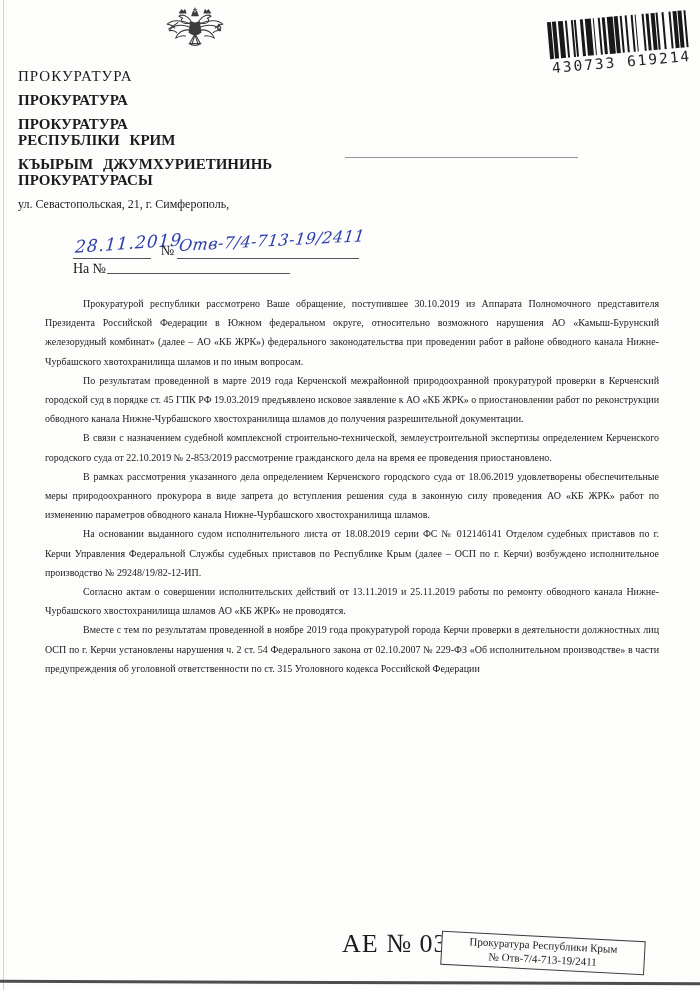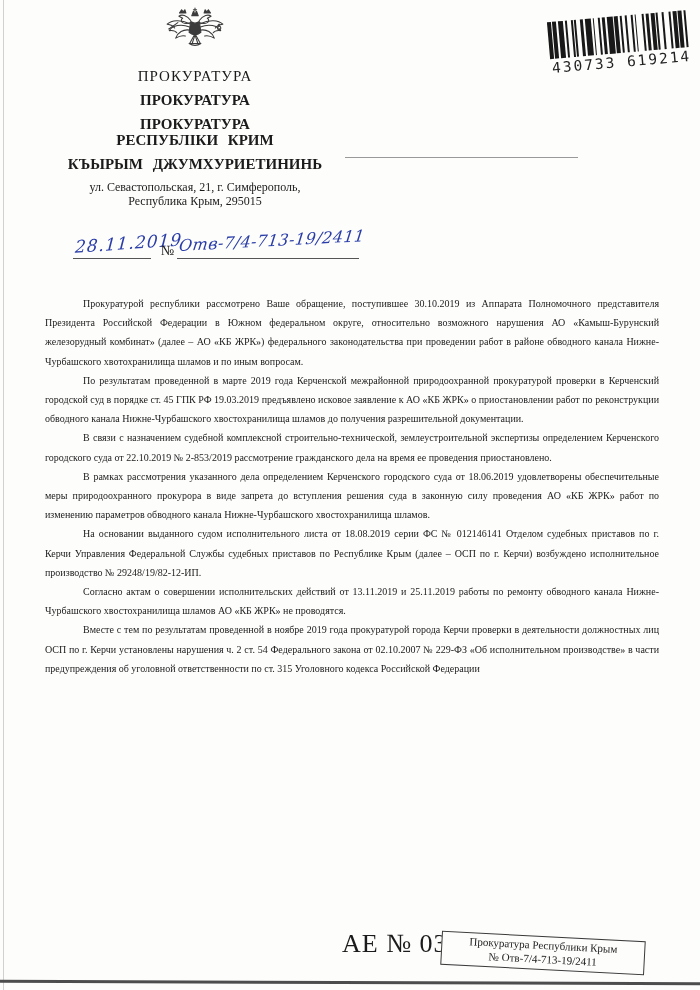--- a/index.html
+++ b/index.html
@@ -3,21 +3,21 @@
 <meta charset="utf-8">
 <style>
   html,body{margin:0;padding:0;background:#d9d9d9;}
   .page{position:relative;width:700px;height:990px;margin:0 auto;background:#fdfdfc;
         font-family:"Liberation Serif",serif;color:#1b1b1b;overflow:hidden;}
   
   .edge-left{position:absolute;left:3px;top:0;width:1px;height:100%;background:rgba(80,80,80,.25);}
   .edge-bottom{position:absolute;left:-6px;top:981px;width:712px;height:3px;background:#4d4d4d;transform:rotate(.2deg);}
   
   .emblem{position:absolute;left:162px;top:6px;width:66px;height:60px;}
-  .letterhead{position:absolute;left:18px;top:68px;width:354px;text-align:center;}
+  .letterhead{position:absolute;left:18px;top:68px;width:354px;}
   .lh-fed{font-size:15px;letter-spacing:1px;line-height:17px;word-spacing:7px;}
   .lh-block{margin-top:7px;font-weight:bold;font-size:15px;line-height:16.5px;word-spacing:6px;}
   .lh-addr{margin-top:8px;font-size:12px;line-height:14px;}
   .addressee-line{position:absolute;left:345px;top:143px;width:233px;height:14px;border-bottom:1.5px solid #999;}
   
   .barcode{position:absolute;left:549px;top:16px;width:142px;transform:rotate(-5deg);}
   .barcode-bars{display:flex;height:37px;}
   .barcode-bars span.b{background:#181818;}
   .barcode-digits{text-align:center;font-family:"DejaVu Sans Mono",monospace;
                   font-size:14.5px;letter-spacing:2px;color:#222;margin-top:1px;}
@@ -77,24 +77,24 @@
     <div class="lh-fed">ПРОКУРАТУРА</div>
     <div class="lh-block">
       <div>ПРОКУРАТУРА</div>
     </div>
     <div class="lh-block">
       <div>ПРОКУРАТУРА</div>
       <div>РЕСПУБЛІКИ КРИМ</div>
     </div>
     <div class="lh-block">
       <div>КЪЫРЫМ ДЖУМХУРИЕТИНИНЬ</div>
+      <div>ПРОКУРАТУРАСЫ</div>
     </div>
     <div class="lh-addr">
       <div>ул. Севастопольская, 21, г. Симферополь,</div>
-      <div>Республика Крым, 295015</div>
     </div>
   </div>
 
   <div class="addressee-line"></div>
 
   <div class="barcode">
     <div class="barcode-bars" id="barcode-bars">
         <span class="b" style="flex-grow: 2;"></span>
         <span style="flex-grow: 1;"></span>
         <span class="b" style="flex-grow: 2;"></span>
@@ -151,20 +151,24 @@
     <div class="barcode-digits">430733 619214</div>
   </div>
 
   <div class="ref">
     <span class="hw hw-date">28.11.2019</span>
     <span class="date-line"></span>
     <span class="no-label">№</span>
     <span class="hw hw-num">Отв-7/4-713-19/2411</span>
     <span class="num-line"></span>
   </div>
+  <div class="reply">
+    <span class="reply-label">На №</span>
+    <span class="reply-line"></span>
+  </div>
 
   <div class="body">
     <p>Прокуратурой республики рассмотрено Ваше обращение, поступившее 30.10.2019 из Аппарата Полномочного представителя Президента Российской Федерации в Южном федеральном округе, относительно возможного нарушения АО «Камыш-Бурунский железорудный комбинат» (далее – АО «КБ ЖРК») федерального законодательства при проведении работ в районе обводного канала Нижне-Чурбашского хвотохранилища шламов и по иным вопросам.</p>
     <p>По результатам проведенной в марте 2019 года Керченской межрайонной природоохранной прокуратурой проверки в Керченский городской суд в порядке ст. 45 ГПК РФ 19.03.2019 предъявлено исковое заявление к АО «КБ ЖРК» о приостановлении работ по реконструкции обводного канала Нижне-Чурбашского хвостохранилища шламов до получения разрешительной документации.</p>
     <p>В связи с назначением судебной комплексной строительно-технической, землеустроительной экспертизы определением Керченского городского суда от 22.10.2019 № 2-853/2019 рассмотрение гражданского дела на время ее проведения приостановлено.</p>
     <p>В рамках рассмотрения указанного дела определением Керченского городского суда от 18.06.2019 удовлетворены обеспечительные меры природоохранного прокурора в виде запрета до вступления решения суда в законную силу проведения АО «КБ ЖРК» работ по изменению параметров обводного канала Нижне-Чурбашского хвостохранилища шламов.</p>
     <p>На основании выданного судом исполнительного листа от 18.08.2019 серии ФС № 012146141 Отделом судебных приставов по г. Керчи Управления Федеральной Службы судебных приставов по Республике Крым (далее – ОСП по г. Керчи) возбуждено исполнительное производство № 29248/19/82-12-ИП.</p>
     <p>Согласно актам о совершении исполнительских действий от 13.11.2019 и 25.11.2019 работы по ремонту обводного канала Нижне-Чурбашского хвостохранилища шламов АО «КБ ЖРК» не проводятся.</p>
     <p>Вместе с тем по результатам проведенной в ноябре 2019 года прокуратурой города Керчи проверки в деятельности должностных лиц ОСП по г. Керчи установлены нарушения ч. 2 ст. 54 Федерального закона от 02.10.2007 № 229-ФЗ «Об исполнительном производстве» в части предупреждения об уголовной ответственности по ст. 315 Уголовного кодекса Российской Федерации</p>
   </div>

